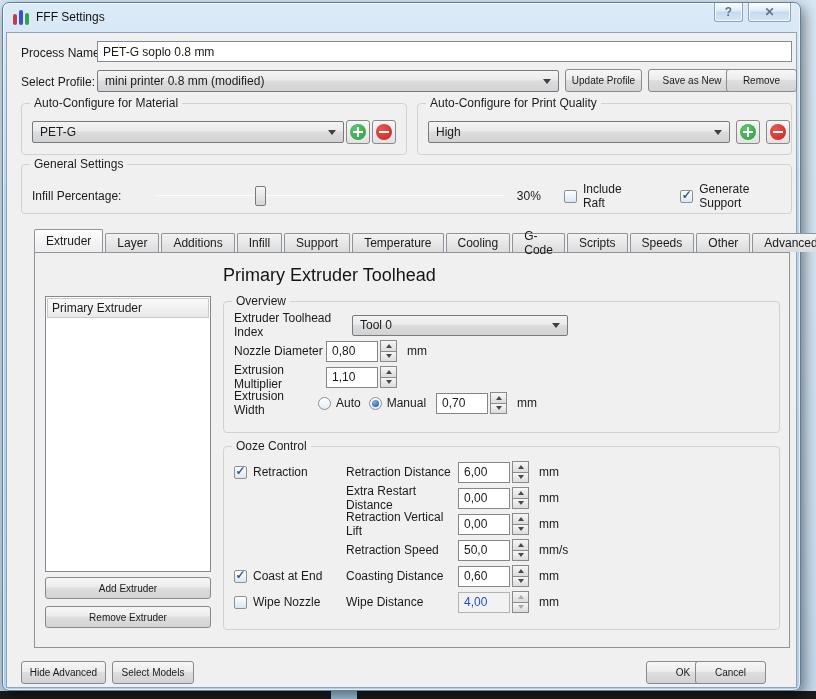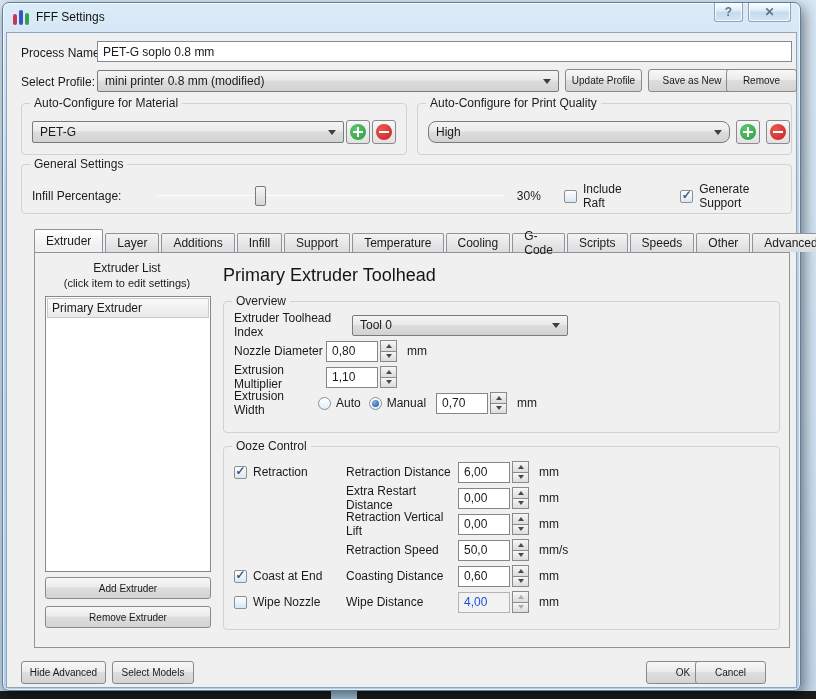--- a/index.html
+++ b/index.html
@@ -151,21 +151,21 @@
           </span>
         <span class="iconbtn">
             <span class="circle minus"></span>
           </span>
       </div>
     </div>
 
     <div class="group" style="left:410px; top:70px; width:375px; height:52px;">
       <span class="gtitle">Auto-Configure for Print Quality</span>
       <div class="row" style="padding:16px 0 0 10px; gap:6px;">
-        <div class="combo" style="width:302px;border-radius:8px;">
+        <div class="combo" style="width:302px;">
           <span>High</span>
           <span class="combo-arrow"></span>
         </div>
         <span class="iconbtn">
             <span class="circle plus"></span>
           </span>
         <span class="iconbtn">
             <span class="circle minus"></span>
           </span>
       </div>
@@ -202,24 +202,20 @@
       <span class="tab">Temperature</span>
       <span class="tab">Cooling</span>
       <span class="tab">G-Code</span>
       <span class="tab">Scripts</span>
       <span class="tab">Speeds</span>
       <span class="tab">Other</span>
       <span class="tab">Advanced</span>
     </div>
 
     <div class="pane">
-      <div class="listheader">
-        <div>Extruder List</div>
-        <div style="font-size:11px;">(click item to edit settings)</div>
-      </div>
       <div class="listbox">
         <div class="list-item">
           <span>Primary Extruder</span>
         </div>
       </div>
       <div class="btn abs" style="left:10px; top:324px; width:166px; height:22px;">Add Extruder</div>
       <div class="btn abs" style="left:10px; top:353px; width:166px; height:22px;">Remove Extruder</div>
 
       <div class="heading">Primary Extruder Toolhead</div>
 

